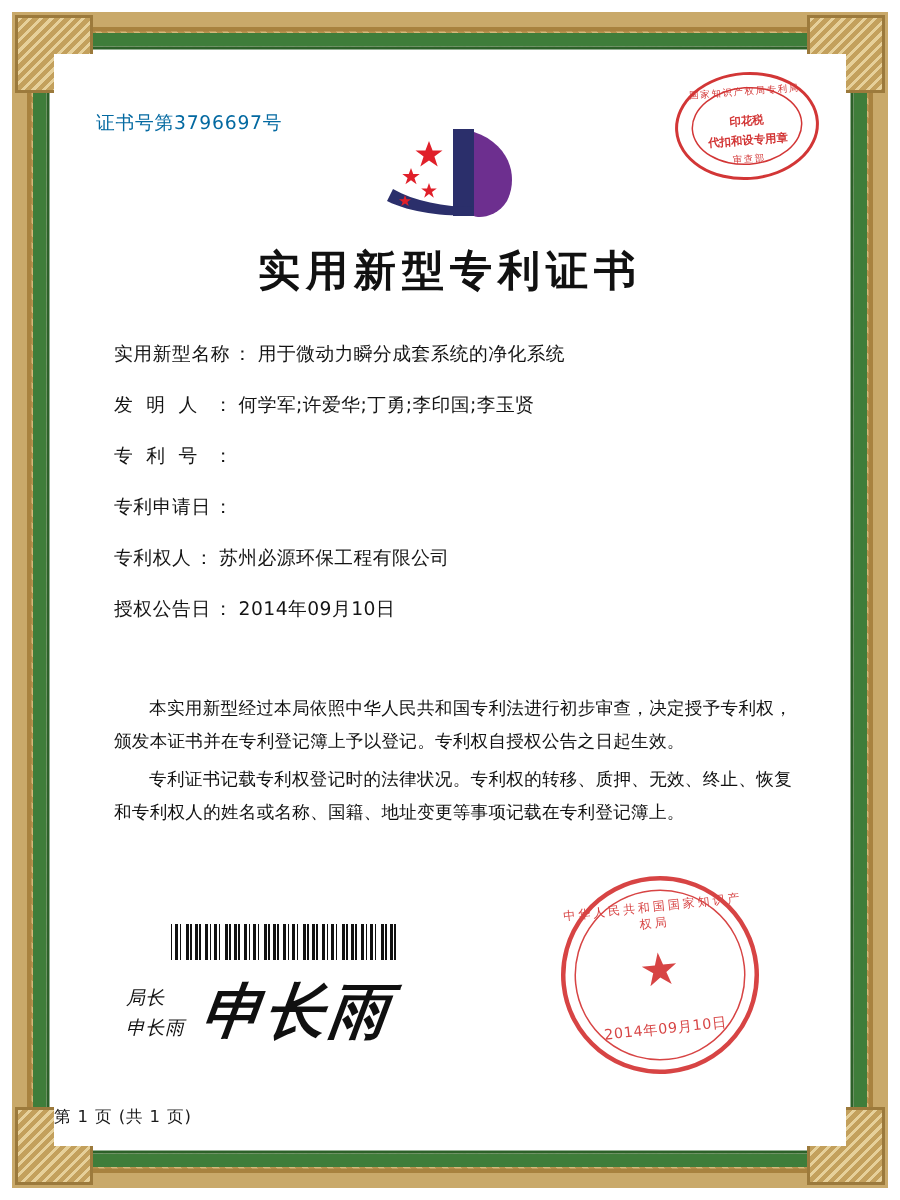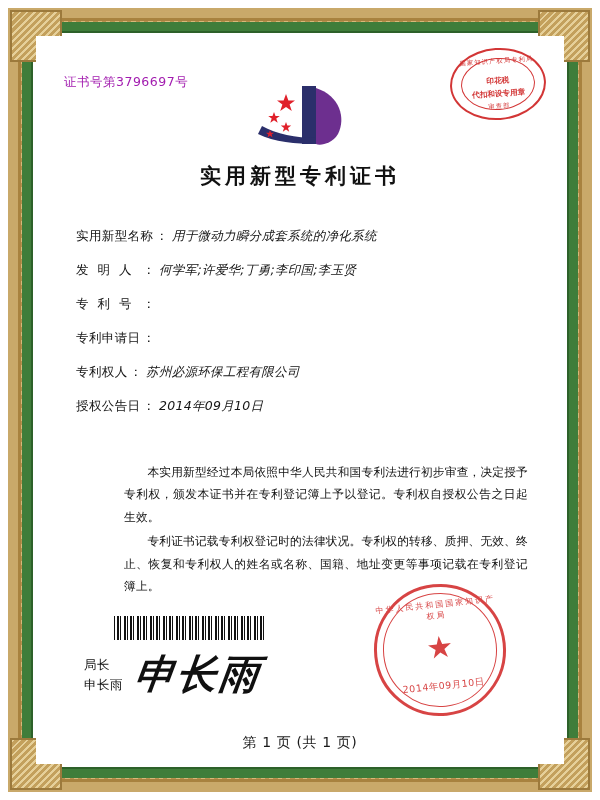--- a/index.html
+++ b/index.html
@@ -67,21 +67,21 @@
     position: absolute;
     left: 36px; top: 36px; right: 36px; bottom: 36px;
     background: #ffffff;
     overflow: hidden;
   }
 
   .cert-no {
     position: absolute;
     left: 28px; top: 38px;
     font-size: 12.5px;
-    color: #a21caf;
+    color: #0369a1;
     letter-spacing: 0.5px;
     white-space: nowrap;
   }
 
   
   .seal-oval {
     position: absolute;
     right: 18px; top: 12px;
     width: 96px; height: 72px;
     border: 2px solid #cf2525;
@@ -125,21 +125,21 @@
     left: 50%; top: 46px;
     transform: translateX(-50%);
     width: 120px; height: 70px;
   }
 
   .title {
     position: absolute;
     left: 0; right: 0; top: 126px;
     text-align: center;
     font-family: "DejaVu Sans", "Liberation Sans", sans-serif;
-    font-size: 21px;
+    font-size: 28px;
     font-weight: bold;
     letter-spacing: 4px;
     color: #111111;
   }
 
   .fields {
     position: absolute;
     left: 40px; right: 34px; top: 192px;
   }
   .field-row {
@@ -153,32 +153,30 @@
     white-space: nowrap;
     letter-spacing: 0.4px;
     flex: 0 0 auto;
   }
   .field-label.spaced { letter-spacing: 9px; text-align: right; }
   .field-sep { padding: 0 4px 0 2px; }
   .field-value {
     flex: 1 1 auto;
     letter-spacing: 0.3px;
     word-break: break-all;
-    font-style: italic;
   }
 
   .body-text {
     position: absolute;
     left: 40px; right: 36px; top: 425px;
     font-size: 11.7px;
     line-height: 1.92;
     color: #111111;
     text-align: justify;
     letter-spacing: 0.2px;
-    margin-left: 48px;
   }
   .body-text p { margin: 0 0 2px 0; text-indent: 2em; }
 
   
   .barcode {
     position: absolute;
     left: 78px; bottom: 124px;
     width: 152px; height: 24px;
     background:
       repeating-linear-gradient(90deg,
@@ -192,20 +190,21 @@
     position: absolute;
     left: 48px; bottom: 62px;
     display: flex;
     align-items: center;
   }
   .sig-label {
     font-size: 12.5px;
     line-height: 1.55;
     color: #111;
     letter-spacing: 0.5px;
+    font-style: italic;
   }
   .sig-hand {
     margin-left: 12px;
     font-family: "DejaVu Serif", "Liberation Serif", serif;
     font-size: 40px;
     font-weight: bold;
     font-style: italic;
     letter-spacing: 2px;
     color: #101010;
     transform: skewX(-7deg);
@@ -249,22 +248,22 @@
     left: 0; right: 0; bottom: 20px;
     text-align: center;
     font-size: 9.5px;
     letter-spacing: 0.5px;
     color: #d22b2b;
   }
 
   .footer {
     position: absolute;
     left: 0; right: 0; bottom: 12px;
-    text-align: center;
-    font-size: 14px;
+    text-align: left;
+    font-size: 11px;
     color: #1a1a1a;
     letter-spacing: 0.6px;
   }
 </style>
 </head>
 <body>
 
 <div class="page">
 
   <div class="frame-outer"></div>

